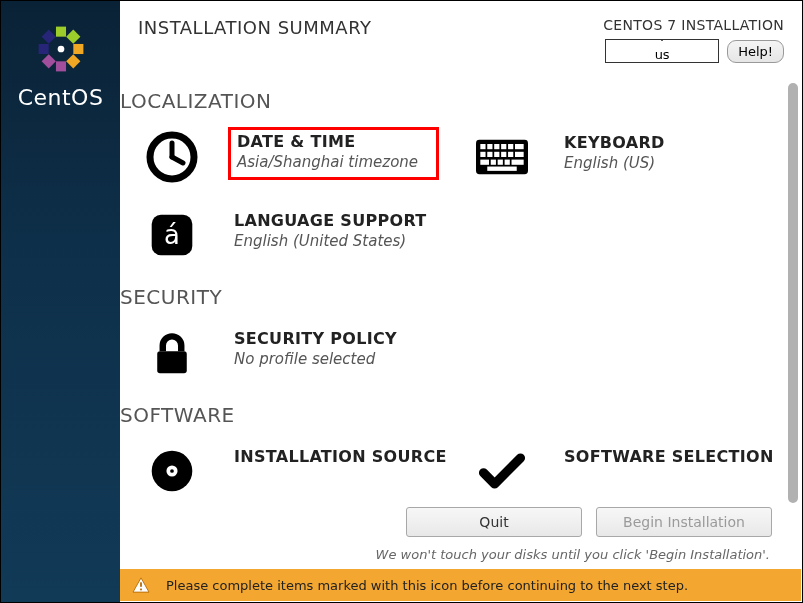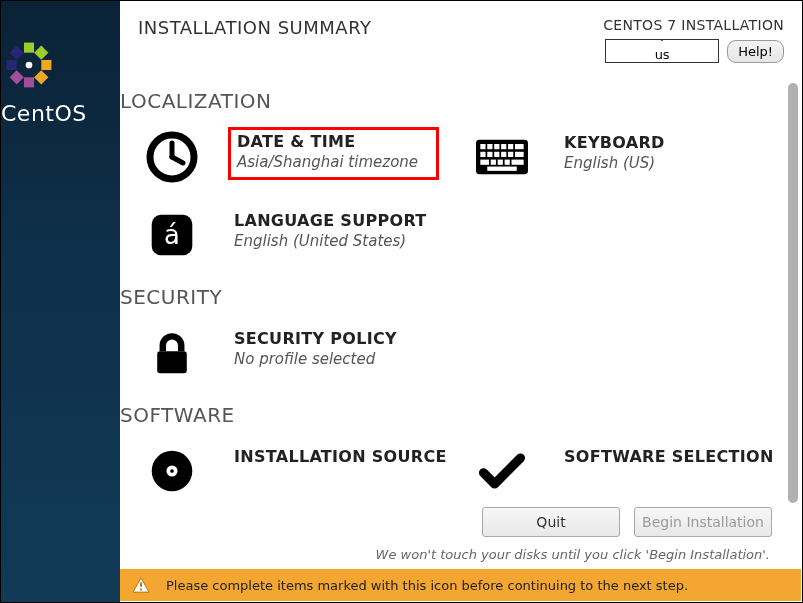--- a/index.html
+++ b/index.html
@@ -2,21 +2,21 @@
 <html><head>
 <meta charset="utf-8">
 <style>
 * { margin: 0; padding: 0; box-sizing: border-box; font-family: "DejaVu Sans", "Cantarell", sans-serif; }
 html, body { width: 803px; height: 603px; overflow: hidden; }
 body { background: #fff; border: 1px solid #000; position: relative; }
 
 .sidebar {
   position: absolute; left: 0; top: 0; width: 119px; height: 601px;
   background: linear-gradient(180deg, #0a2236 0%, #0e2f49 40%, #113a57 100%);
-  display: flex; flex-direction: column; padding-top: 36px;
+  display: flex; flex-direction: column; align-items: center; padding-top: 20px;
 }
 .logo-svg { width: 56px; height: 56px; }
 .brand { color: #fff; font-size: 22px; margin-top: 8px; font-weight: 400; letter-spacing: 0.5px; }
 
 .main {
   position: absolute; left: 119px; top: 0; right: 0; height: 601px;
   background: #fff;
 }
 .header { position: relative; padding: 16px 18px 0 18px; height: 82px; }
 .header-title { font-size: 18px; color: #333; letter-spacing: 0.5px; }
@@ -56,21 +56,21 @@
   border: 3px solid #ff0000; padding: 2px 18px 6px 6px; margin-left: -6px; margin-top: -4px;
 }
 
 .footer {
   position: absolute; left: 0; right: 22px; bottom: 36px; padding: 8px 8px 4px 0;
   text-align: right;
   background: #fff;
 }
 .footer-btns { display: inline-flex; gap: 14px; }
 .big-btn {
-  width: 138px; height: 30px; border: 1px solid #a8a8a8; border-radius: 3px;
+  width: 176px; height: 30px; border: 1px solid #a8a8a8; border-radius: 3px;
   background: linear-gradient(#f7f7f7,#e8e8e8); font-size: 14px; cursor: pointer;
   color: #333;
 }
 .big-btn.disabled { color: #9a9a9a; cursor: default; }
 .footer-note { font-size: 13px; font-style: italic; color: #666; margin-top: 10px; padding-right: 2px; }
 
 .warn-bar {
   position: absolute; left: 119px; right: 1px; bottom: 1px; height: 32px;
   background: #f3a731; display: flex; align-items: center; gap: 16px; padding: 0 12px;
   font-size: 13px; color: #222;

